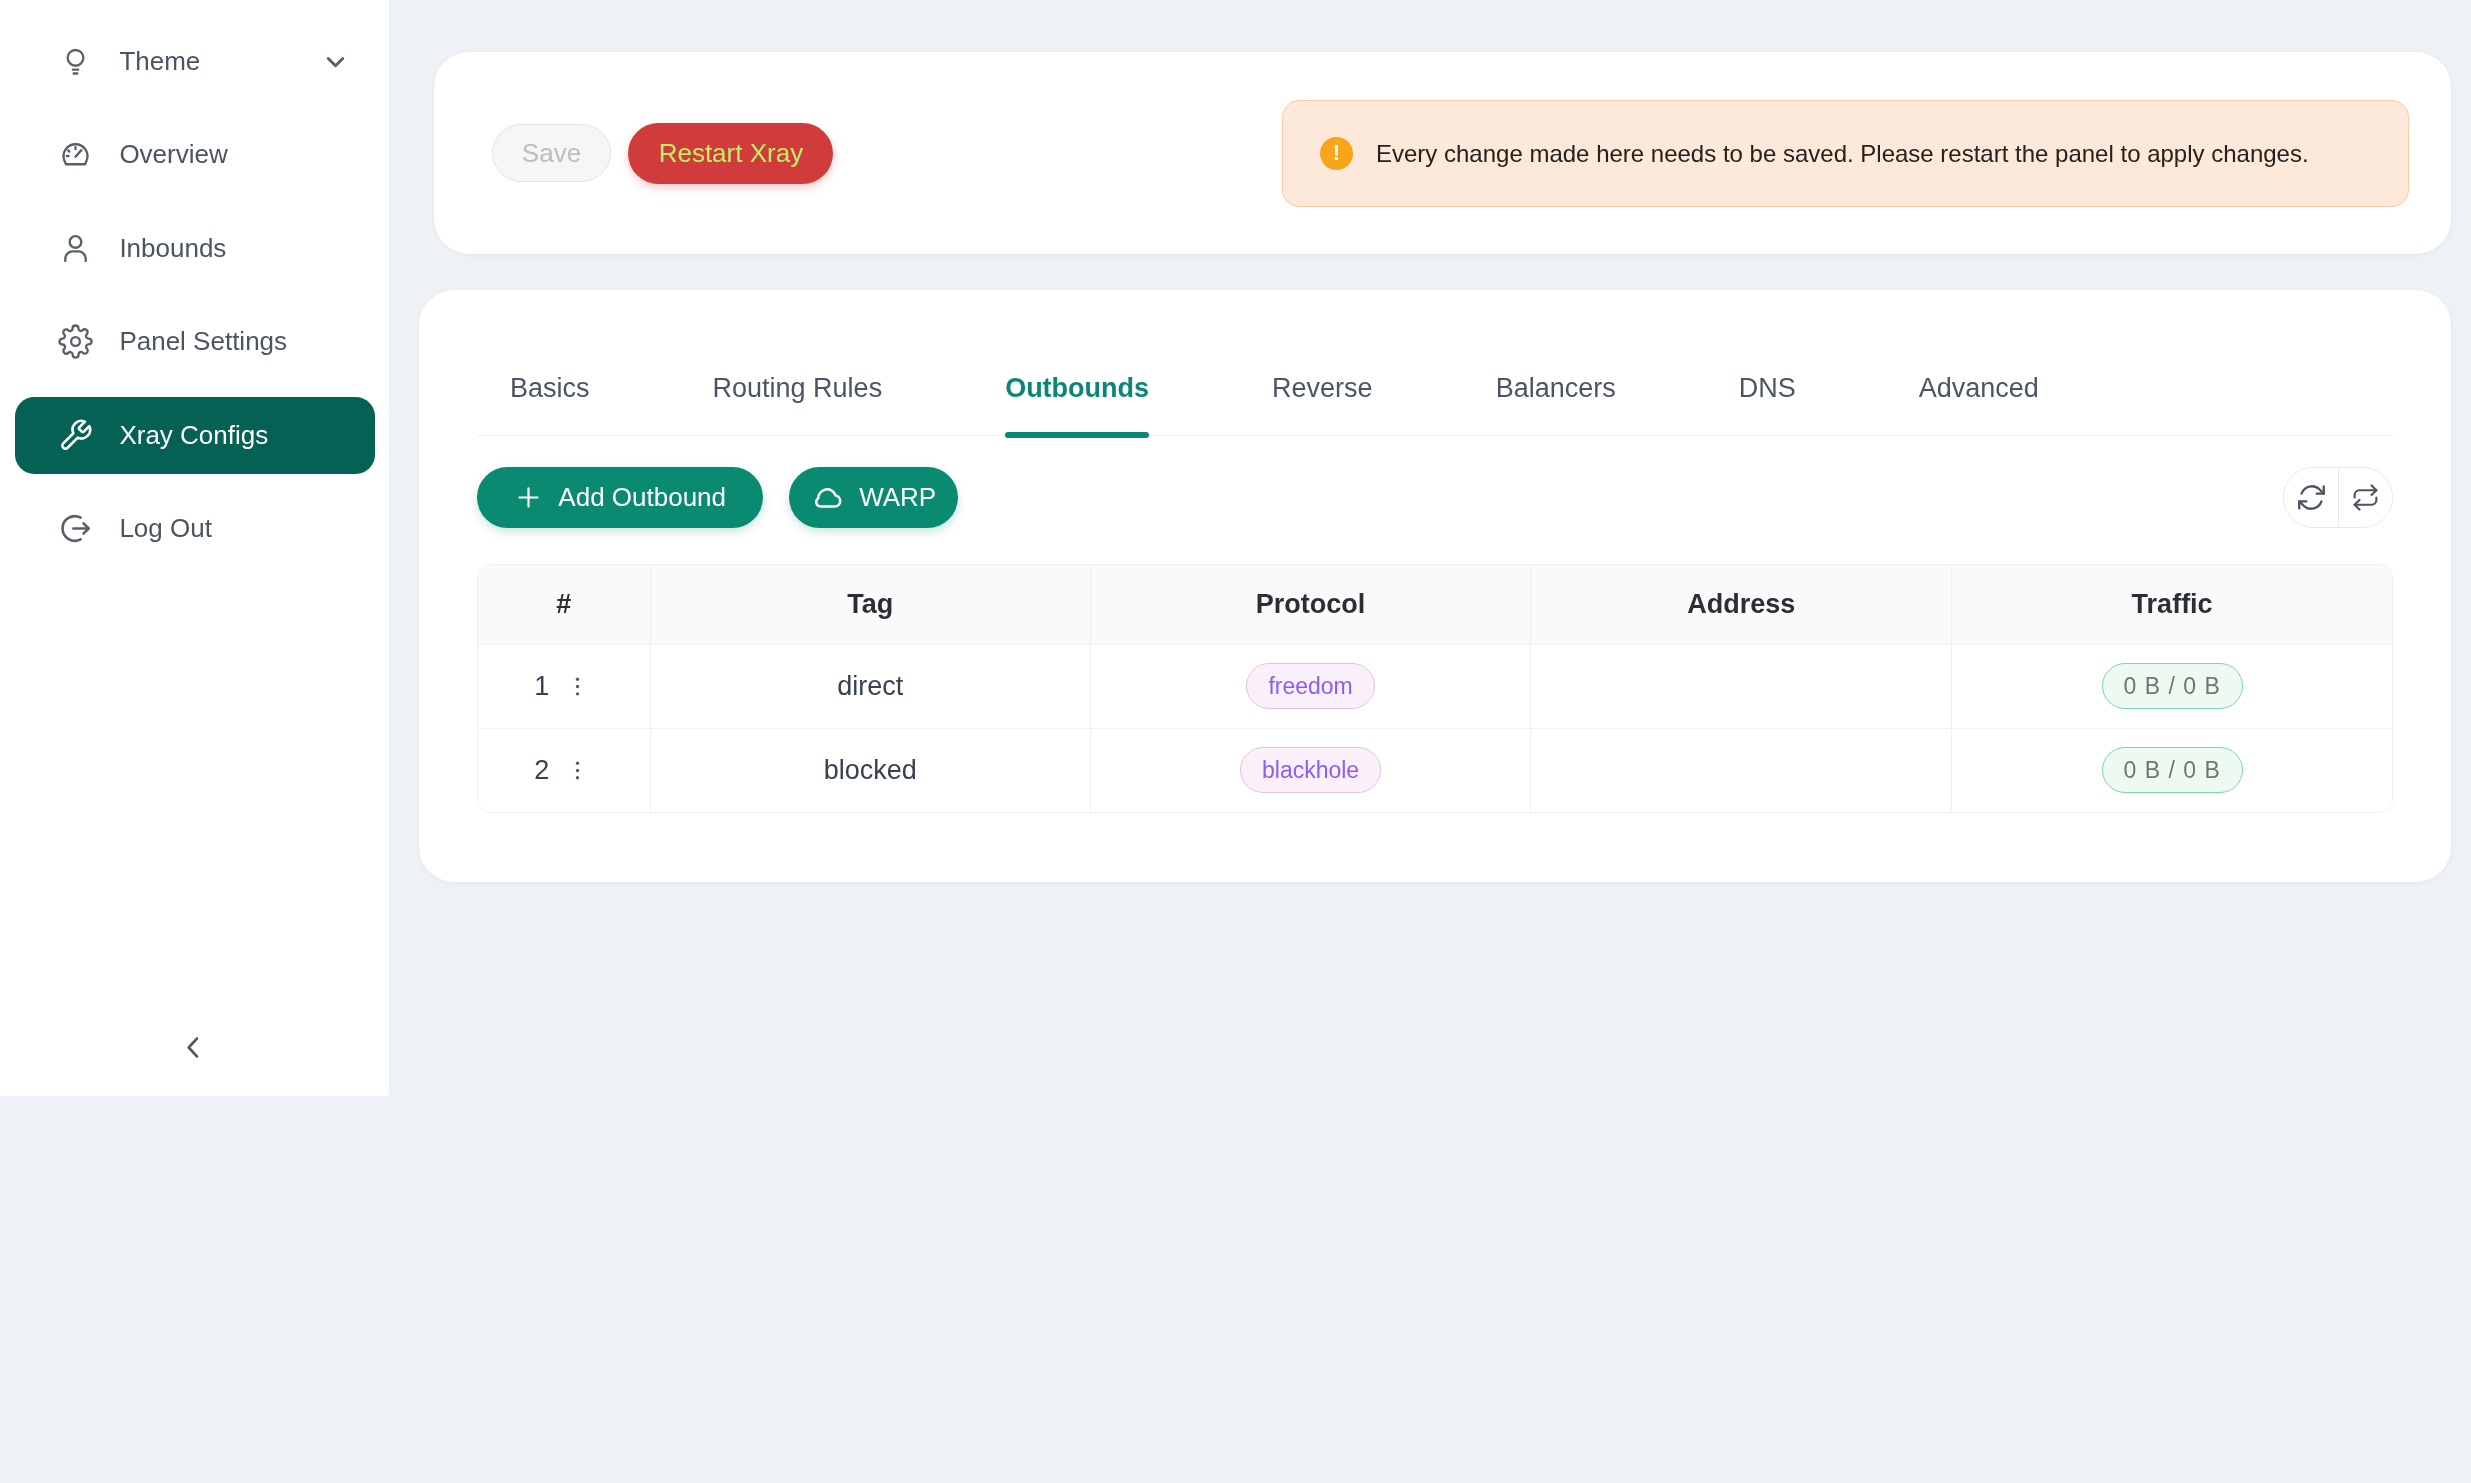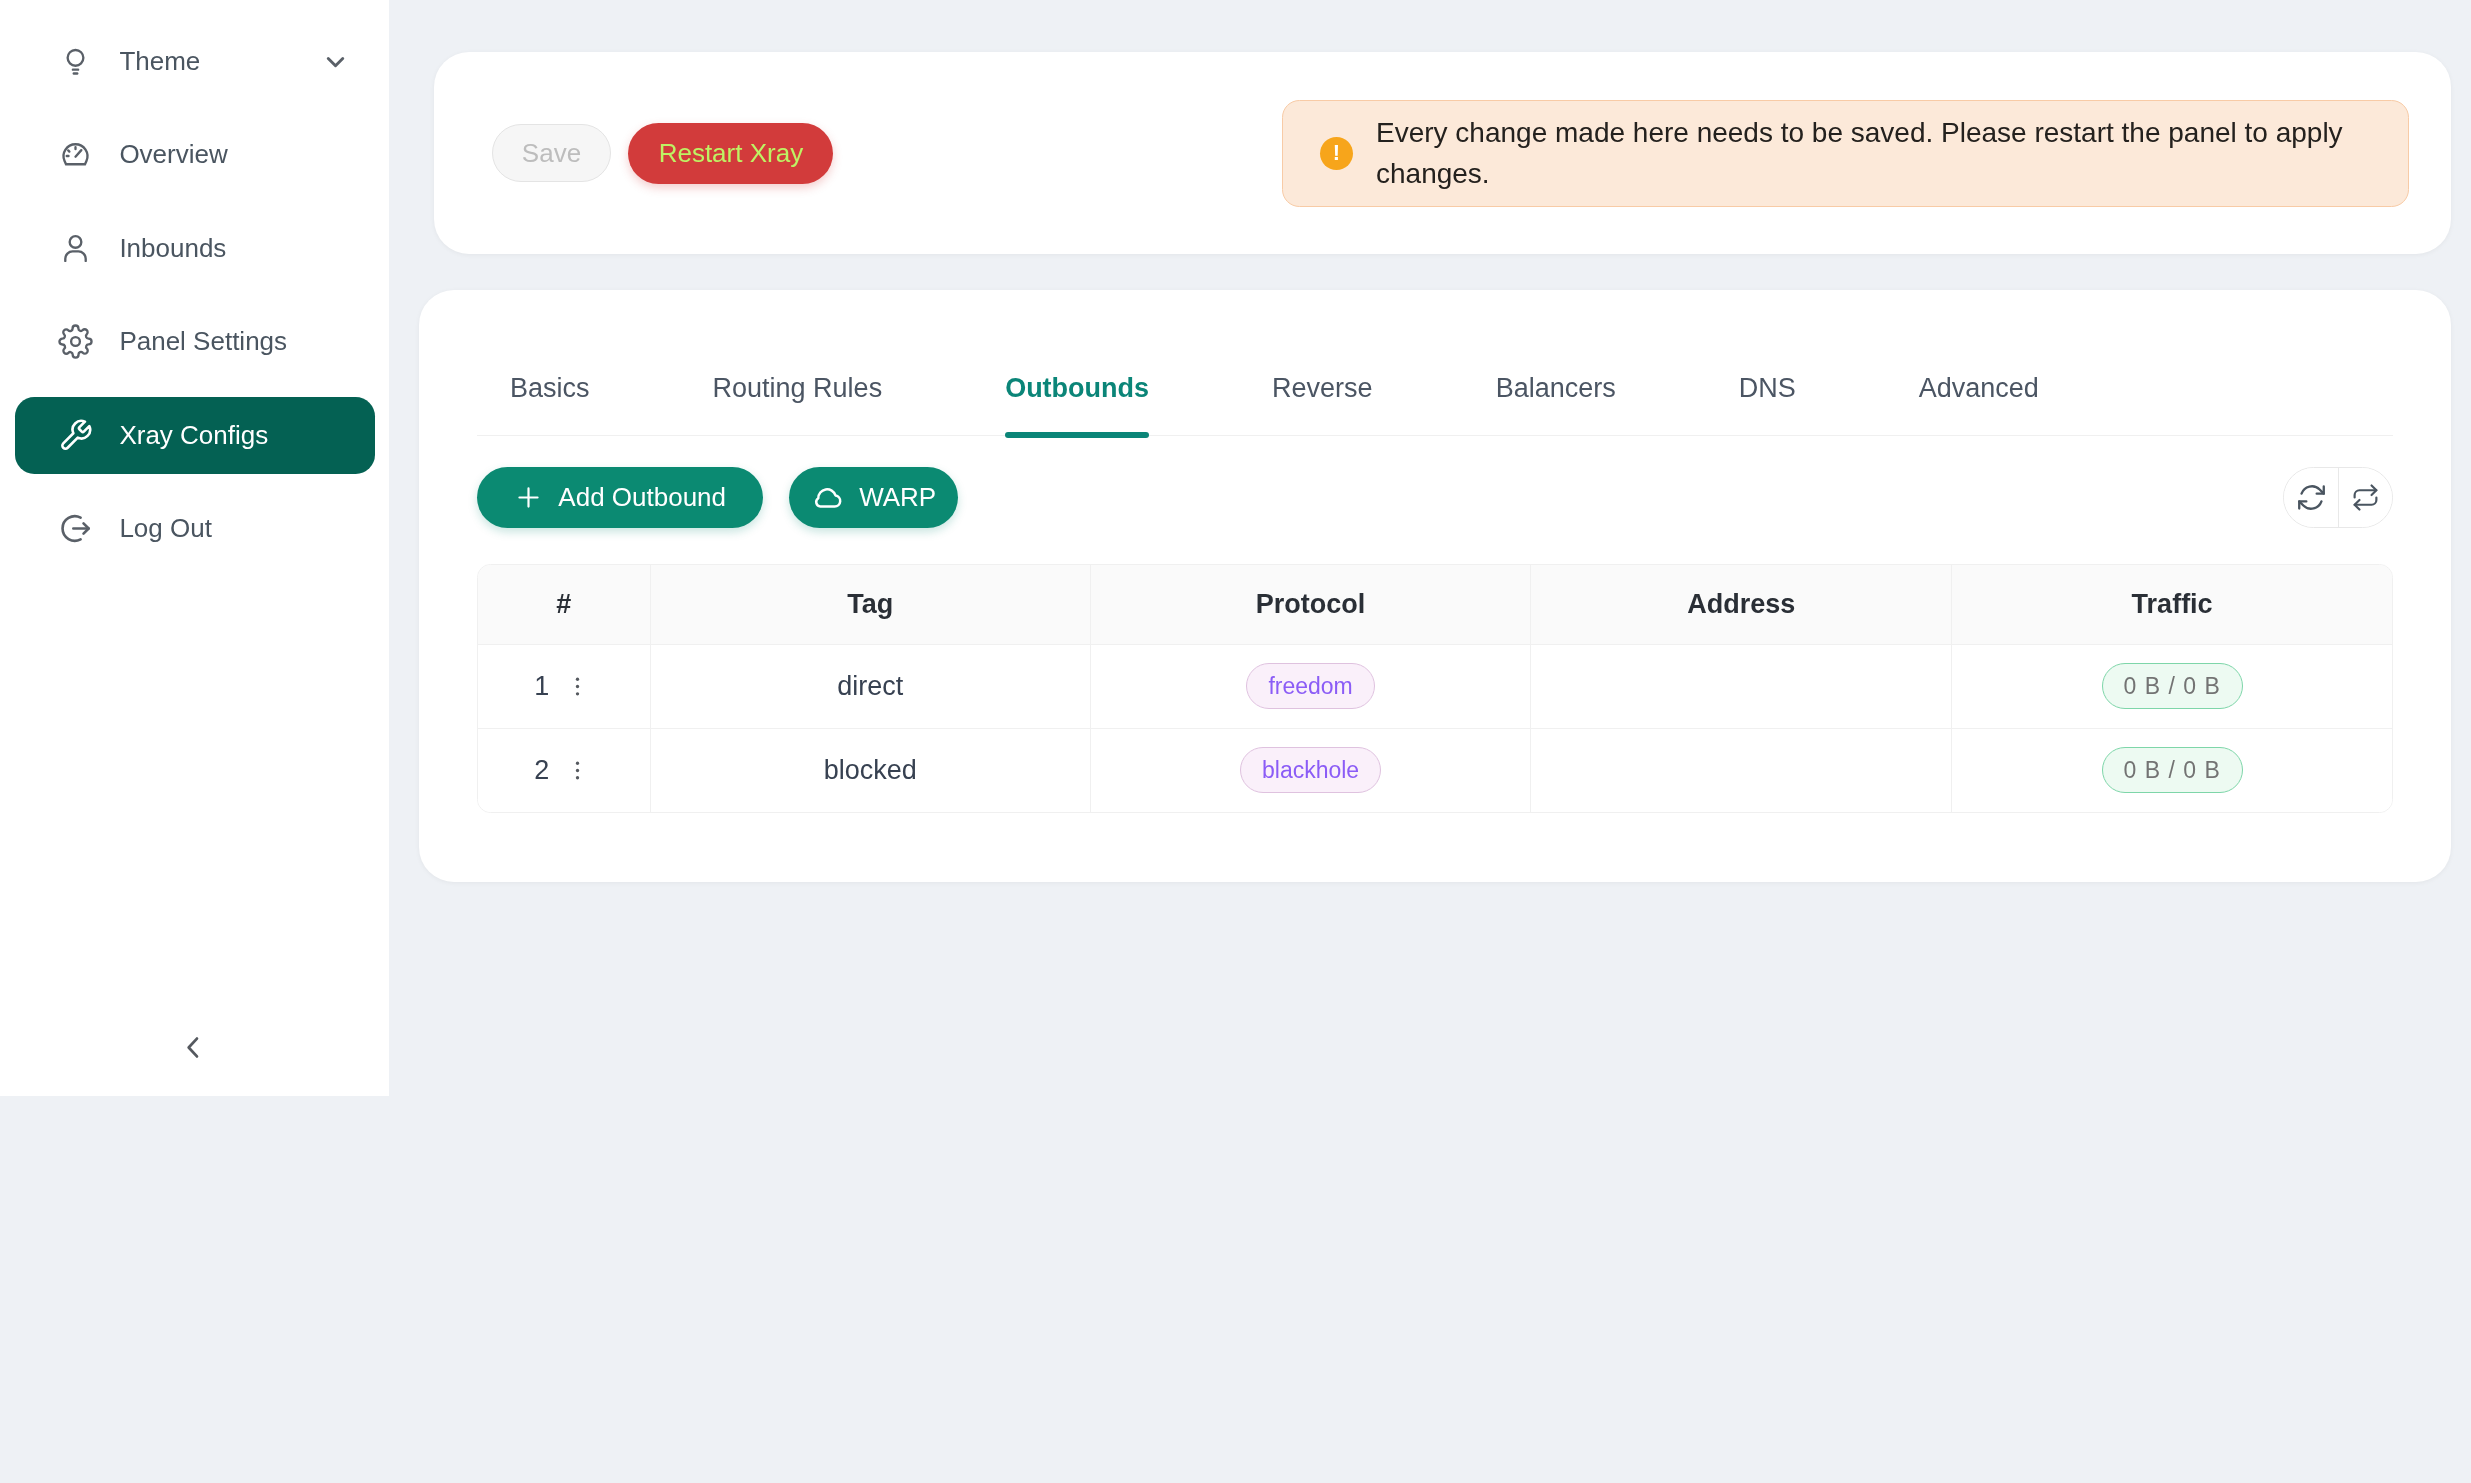--- a/index.html
+++ b/index.html
@@ -93,21 +93,21 @@
   .alert-icon {
     width:33px; height:33px; min-width:33px;
     border-radius:50%;
     background:#F7A51B;
     color:#FFFFFF;
     font-size:22px; font-weight:bold;
     display:flex; align-items:center; justify-content:center;
     margin-right:23px;
   }
   .alert-text {
-    font-size:28px; line-height:41px; color:#24211E;
+    font-size:24px; line-height:41px; color:#24211E;
     max-width:975px;
   }
 
   
   .content-card {
     margin-top:36px;
     height:592px;
     padding:0 58px;
   }
   .tabs {

